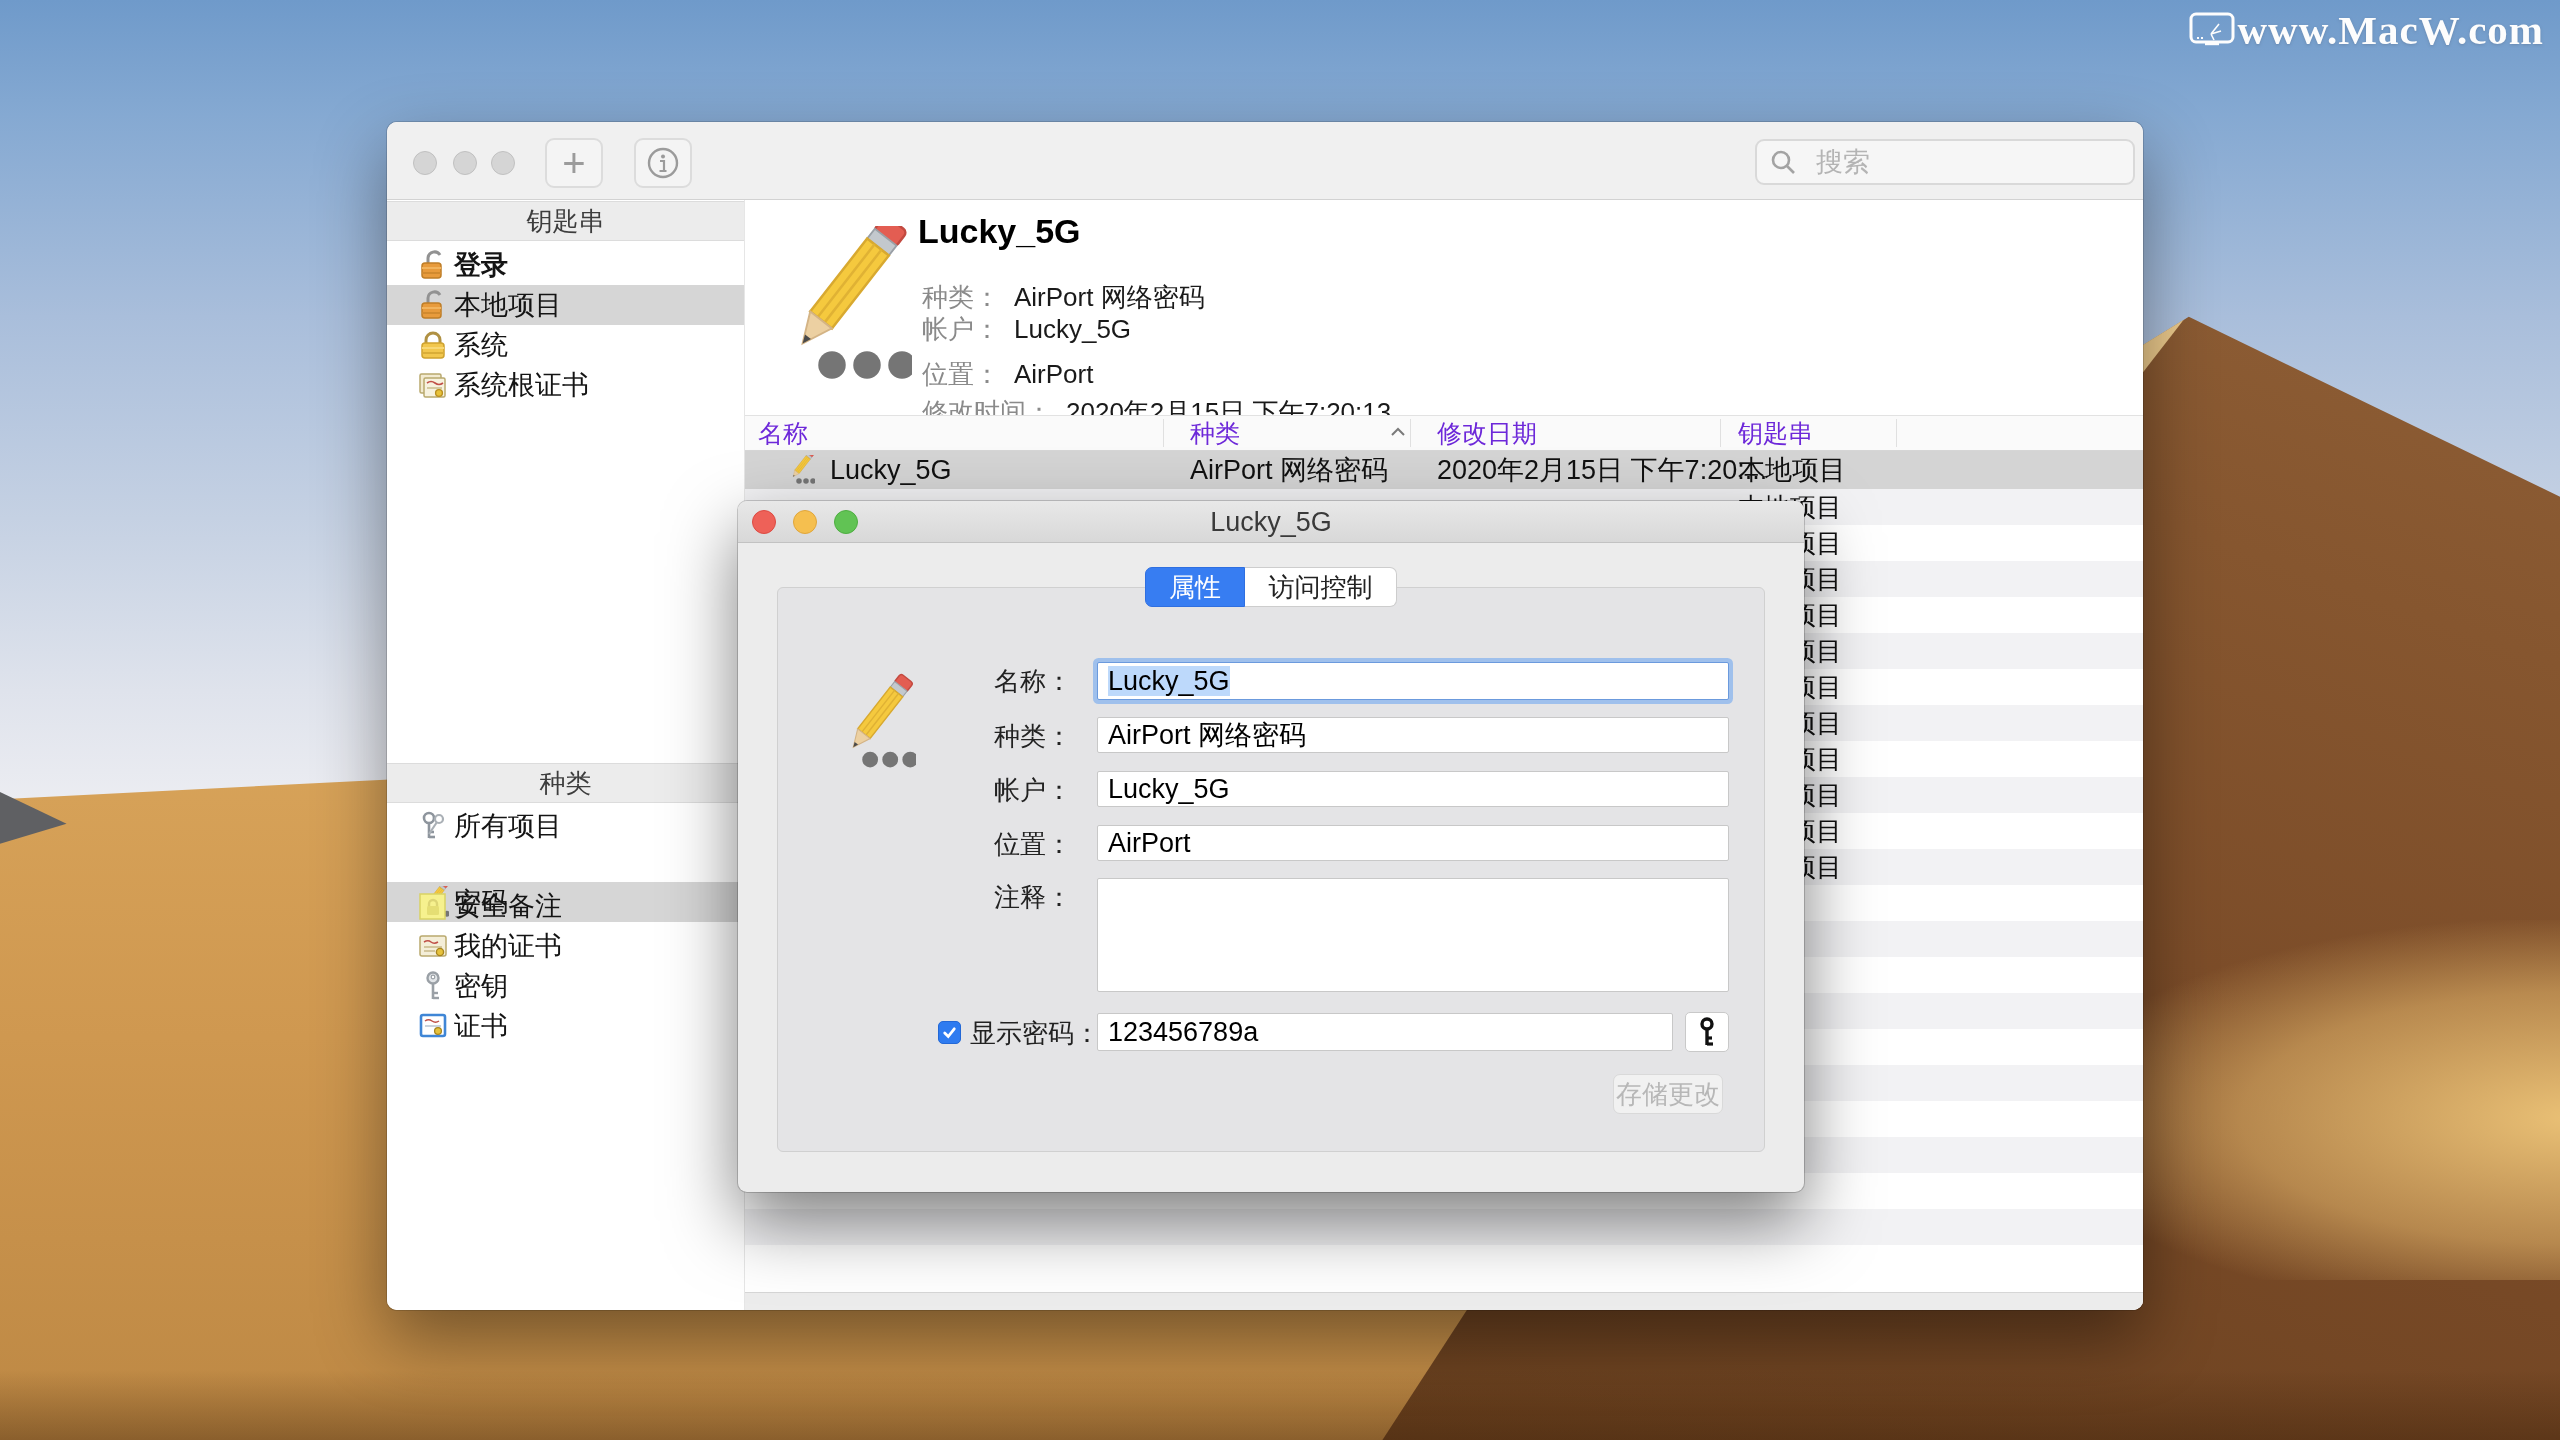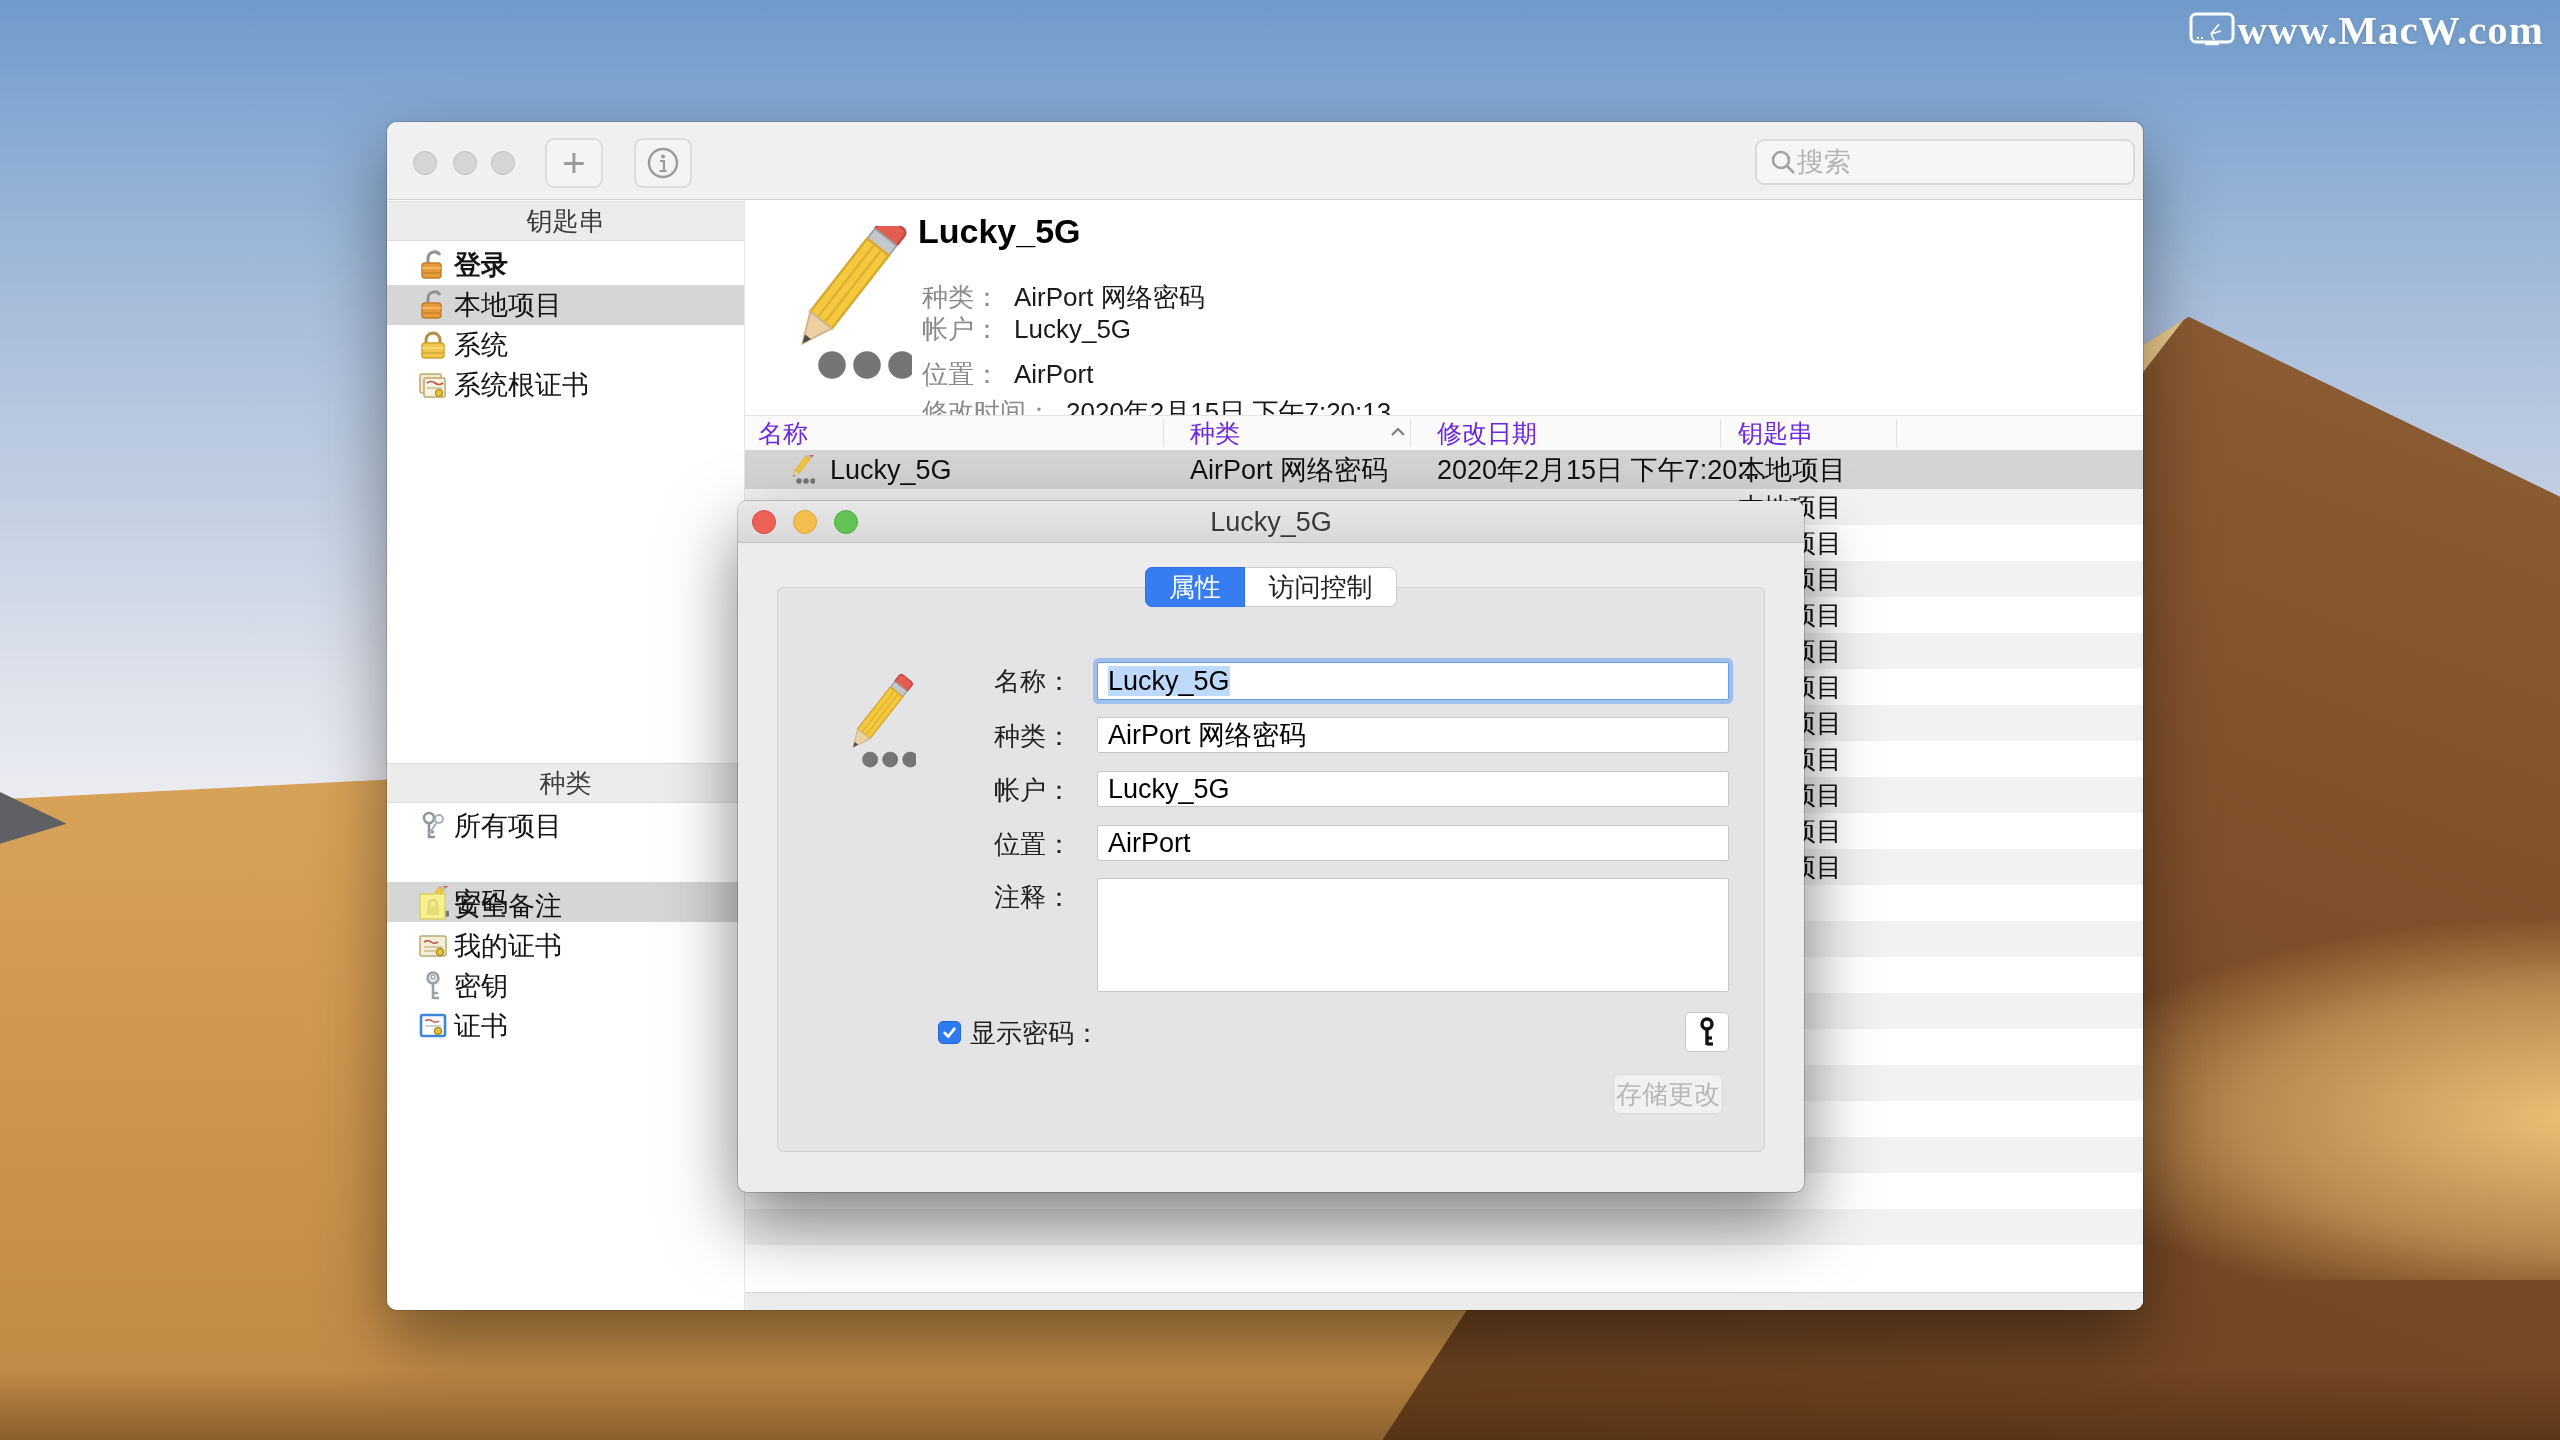--- a/index.html
+++ b/index.html
@@ -37,21 +37,21 @@
     border-bottom:1px solid #d2d2d2; }
   .dot { position:absolute; top:29px; width:24px; height:24px; border-radius:50%;
     background:#d5d5d5; border:1px solid #c0c0c0; }
   .dot.d1{left:26px;} .dot.d2{left:66px;} .dot.d3{left:104px;}
   .tb-btn { position:absolute; top:16px; width:58px; height:50px; border-radius:9px;
     border:2px solid #dcdcdc; background:#f4f4f4; color:#9b9b9b;
     display:flex; align-items:center; justify-content:center; }
   .tb-add { left:158px; font-size:40px; font-weight:300; line-height:44px; }
   .tb-info { left:247px; }
   .searchbox { position:absolute; top:17px; right:8px; width:380px; height:46px; border-radius:9px;
-    background:#f6f6f6; border:2px solid #d9d9d9; display:flex; align-items:center; gap:0; padding:0 12px;
+    background:#f6f6f6; border:2px solid #d9d9d9; display:flex; align-items:center; gap:19px; padding:0 12px;
     color:#b4b4b4; font-size:27px; }
 
   
   .sidebar { position:absolute; left:0; top:78px; width:358px; height:1110px; background:#fff;
     border-right:1px solid #e6e6e6; }
   .side-header { position:absolute; left:0; width:100%; height:40px; background:#ececec;
     border-top:1px solid #dcdcdc; border-bottom:1px solid #dcdcdc;
     display:flex; align-items:center; justify-content:center;
     font-size:26px; color:#3d3d3d; font-weight:500; }
   .srow { position:absolute; left:0; width:100%; height:40px; display:flex; align-items:center;
@@ -460,20 +460,21 @@
 
     <div class="flabel" style="top:377px;text-align:right;">注释：</div>
     <div class="ftextarea"></div>
 
     <div class="checkbox">
       <svg width="17" height="17">
           <use href="#sym-check"></use>
         </svg>
     </div>
     <div class="pw-label">显示密码：</div>
+    <div class="pw-input">123456789a</div>
     <div class="key-btn">
       <svg width="24" height="30">
           <use href="#sym-blackkey"></use>
         </svg>
     </div>
 
     <div class="save-btn">存储更改</div>
   </div>
 </div>
 

